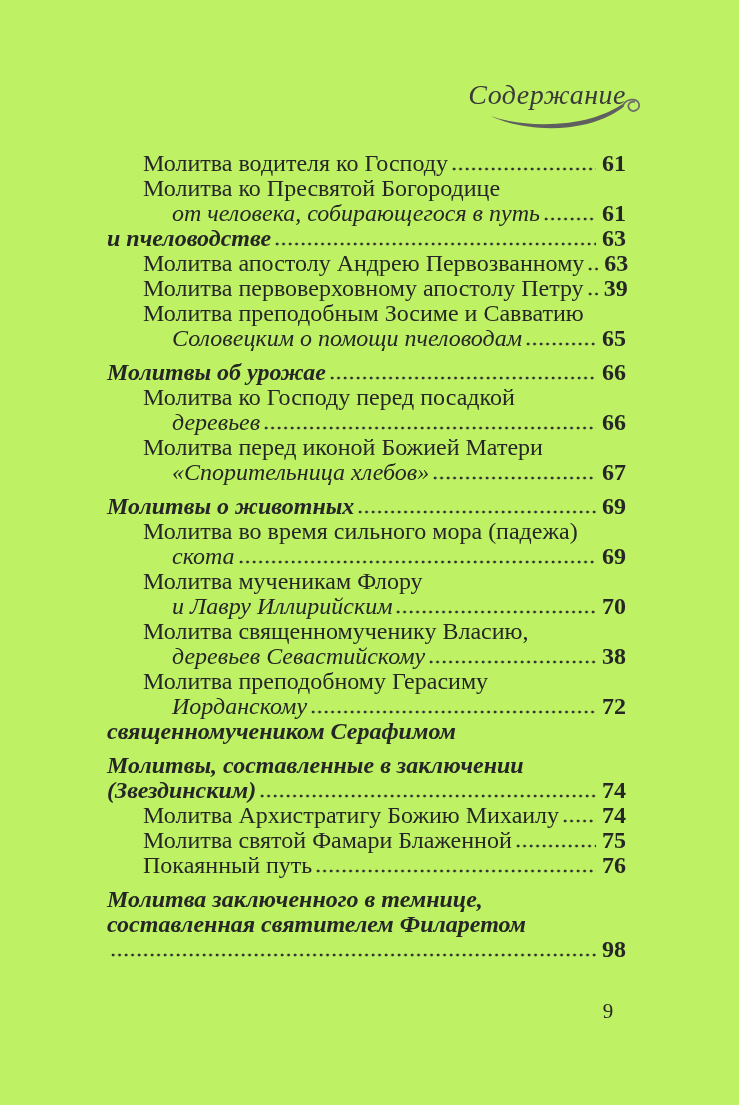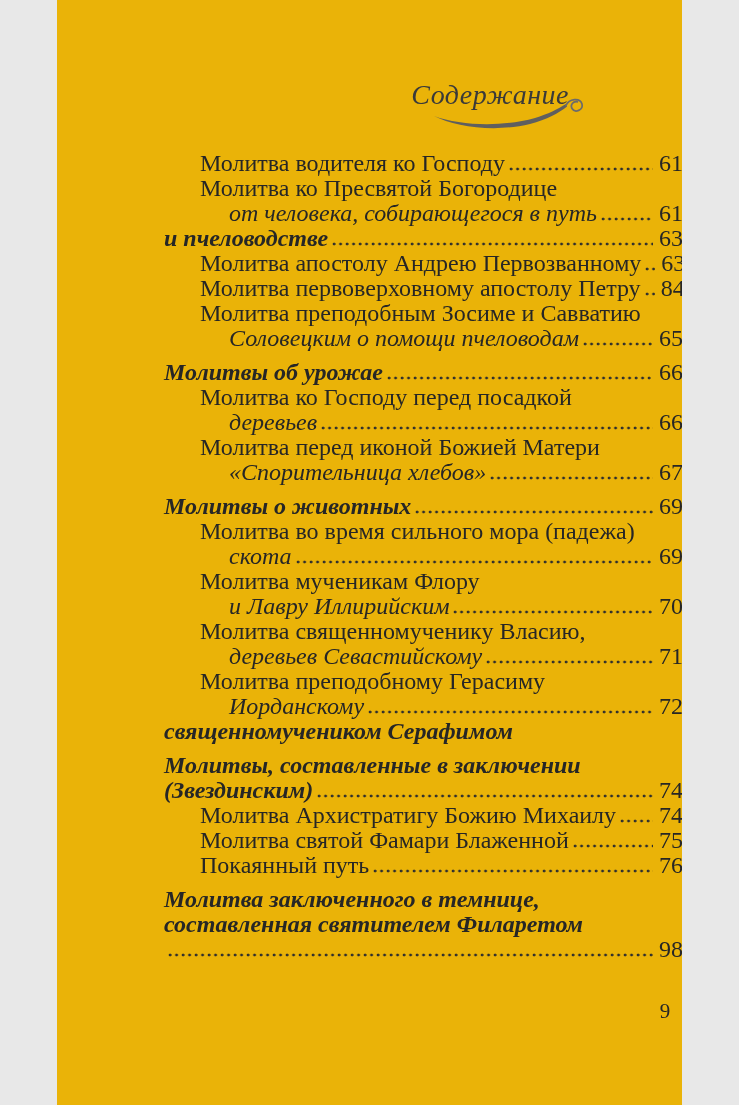--- a/index.html
+++ b/index.html
@@ -2,24 +2,24 @@
 <html><head>
 <meta charset="utf-8">
 <style>
   html, body {
     margin: 0;
     padding: 0;
     background: #e8e8e8;
   }
   .book-page {
     position: relative;
-    width: 625px;
+    width: 739px;
     height: 1105px;
     margin: 0 auto;
-    background: #eab308;
+    background: #bef264;
     font-family: "Liberation Serif", serif;
     color: #262626;
     overflow: hidden;
   }
 
   
   .heading-wrap {
     position: absolute;
     top: 80px;
     right: 113px;
@@ -71,21 +71,21 @@
     min-width: 10px;
     align-self: flex-end;
     height: 6px;
     margin: 0 6px 4px 4px;
     background-image: radial-gradient(circle at 2px 3px, #2e2e2e 1.2px, transparent 1.7px);
     background-size: 6.5px 6px;
     background-repeat: repeat-x;
     background-position: left bottom;
   }
   .toc-page {
-    font-weight: normal;
+    font-weight: bold;
     font-style: normal;
     text-align: center;
     min-width: 24px;
   }
   
   .toc-row.noleader .toc-title { flex: 1 1 auto; }
 
   
   .folio {
     position: absolute;
@@ -133,21 +133,21 @@
     <span class="toc-page">63</span>
   </div>
       <div class="toc-row lvl-entry">
     <span class="toc-title">Молитва апостолу Андрею Первозванному</span>
     <span class="toc-dots"></span>
     <span class="toc-page">63</span>
   </div>
       <div class="toc-row lvl-entry">
     <span class="toc-title">Молитва первоверховному апостолу Петру</span>
     <span class="toc-dots"></span>
-    <span class="toc-page">84</span>
+    <span class="toc-page">39</span>
   </div>
       <div class="toc-row lvl-entry noleader">
     <span class="toc-title">Молитва преподобным Зосиме и Савватию</span>
 
   </div>
       <div class="toc-row lvl-entry-cont">
     <span class="toc-title">Соловецким о помощи пчеловодам</span>
     <span class="toc-dots"></span>
     <span class="toc-page">65</span>
   </div>
@@ -197,21 +197,21 @@
     <span class="toc-dots"></span>
     <span class="toc-page">70</span>
   </div>
       <div class="toc-row lvl-entry noleader">
     <span class="toc-title">Молитва священномученику Власию,</span>
 
   </div>
       <div class="toc-row lvl-entry-cont">
     <span class="toc-title">деревьев Севастийскому</span>
     <span class="toc-dots"></span>
-    <span class="toc-page">71</span>
+    <span class="toc-page">38</span>
   </div>
       <div class="toc-row lvl-entry noleader">
     <span class="toc-title">Молитва преподобному Герасиму</span>
 
   </div>
       <div class="toc-row lvl-entry-cont">
     <span class="toc-title">Иорданскому</span>
     <span class="toc-dots"></span>
     <span class="toc-page">72</span>
   </div>

